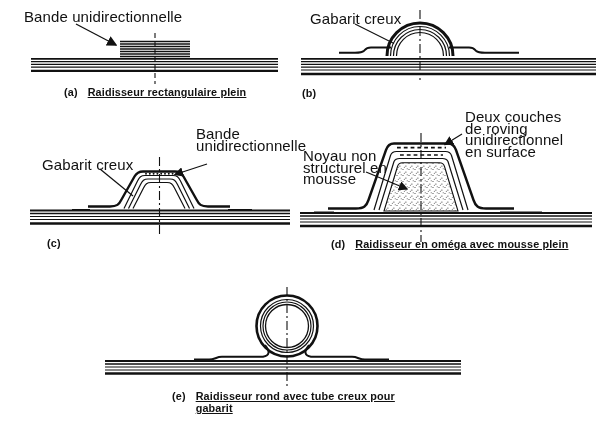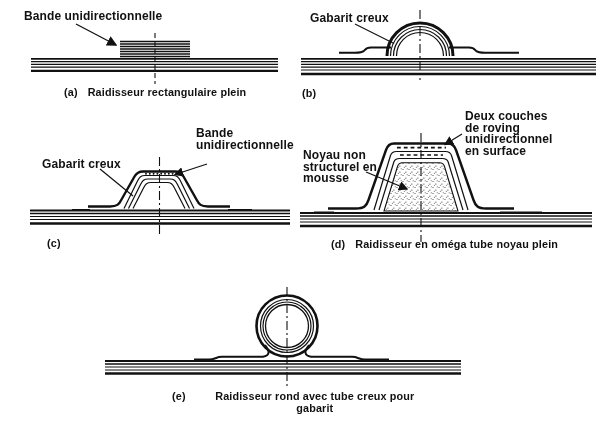--- a/index.html
+++ b/index.html
@@ -2,28 +2,28 @@
 <html><head>
 <meta charset="utf-8">
 <style>
   html,body{margin:0;padding:0;background:#e8e8e8;}
   .canvas{
     position:relative;width:600px;height:424px;background:#ffffff;
     font-family:"Liberation Sans",sans-serif;color:#111;overflow:hidden;
   }
   .canvas svg{position:absolute;overflow:visible;}
   .lbl{
-    position:absolute;font-size:12px;font-weight:bold;line-height:11.5px;
+    position:absolute;font-size:15px;font-weight:normal;line-height:11.5px;
     white-space:pre-line;letter-spacing:0.1px;color:#111;
   }
   .cap{
     position:absolute;display:flex;gap:10px;font-size:10.8px;font-weight:bold;
     letter-spacing:0.15px;color:#111;white-space:nowrap;
   }
-  .cap .captext{white-space:pre-line;text-align:center;}
+  .cap .captext{white-space:pre-line;text-decoration:underline;}
   .group{display:contents;}
 </style>
 </head>
 <body>
 
 <div class="canvas">
 
   
   <div class="group">
     <svg style="left:0;top:0" width="300" height="90" viewBox="0 0 300 90">
@@ -169,21 +169,21 @@
       <line x1="162" y1="14" x2="145" y2="24.5" stroke="#111" stroke-width="1.2" marker-end="url(#ahD)"></line>
     </svg>
     <div class="lbl" style="left:303px;top:150px">Noyau non
 structurel en
 mousse</div>
     <div class="lbl" style="left:465px;top:111px">Deux couches
 de roving unidirectionnel
 en surface</div>
     <div class="cap" style="left:331px;top:238px">
       <span>(d)</span>
-      <span class="captext">Raidisseur en oméga tube noyau plein</span>
+      <span class="captext">Raidisseur en oméga avec mousse plein</span>
     </div>
   </div>
 
   
   <div class="group">
     <svg style="left:105px;top:280px" width="390" height="115" viewBox="0 0 390 115">
       <g stroke="#111" fill="none">
         <circle cx="182" cy="46" r="30.5" stroke-width="2.6"></circle>
         <circle cx="182" cy="46" r="26.5" stroke-width="1.2"></circle>
         <circle cx="182" cy="46" r="24" stroke-width="1.2"></circle>

